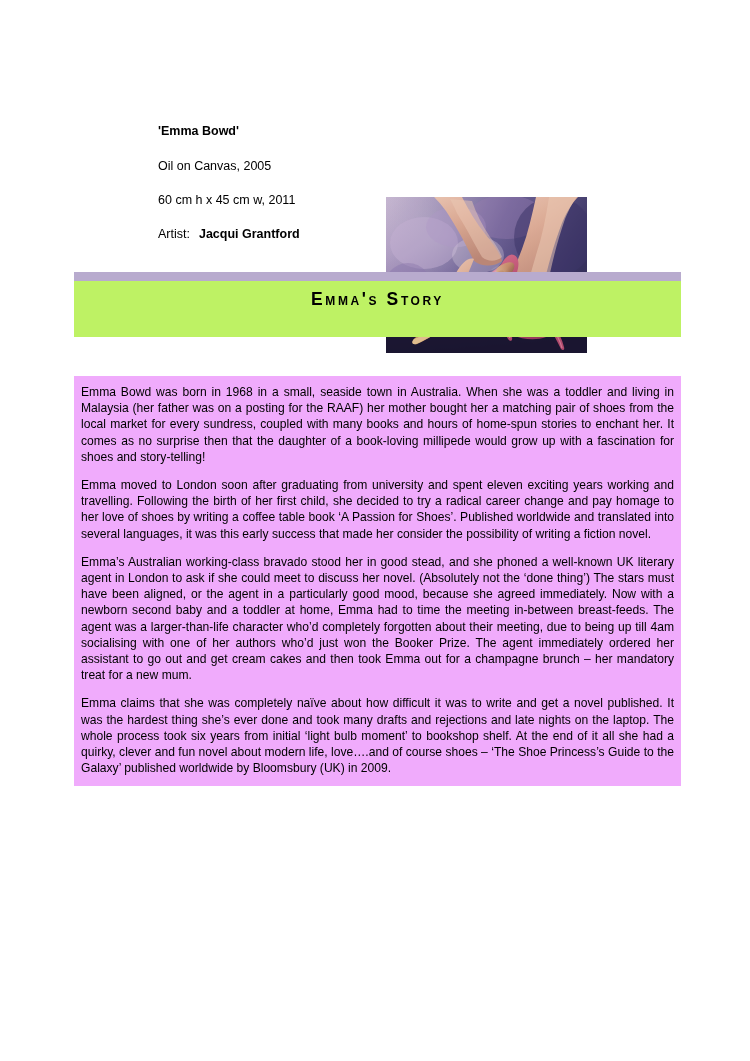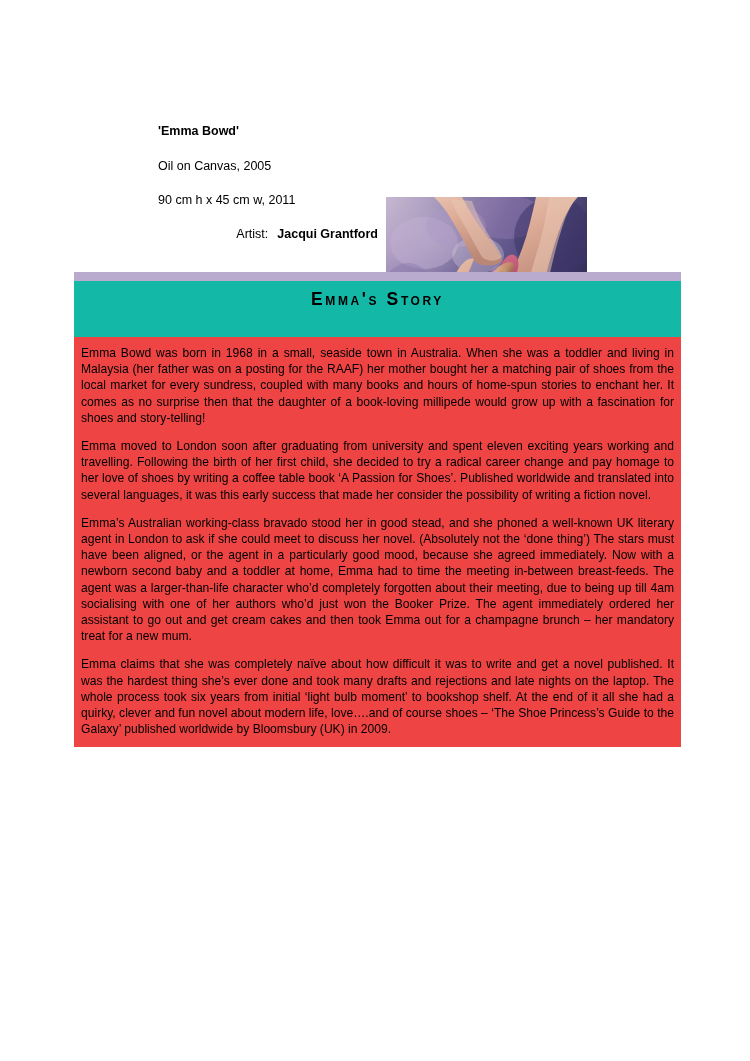--- a/index.html
+++ b/index.html
@@ -44,21 +44,20 @@
     margin-bottom: 20px;
     white-space: nowrap;
     color: #000;
   }
   .art-line.title-line {
     font-weight: bold;
     margin-bottom: 21px;
   }
   .art-line.artist-line {
     margin-bottom: 0;
-    text-align: right;
   }
   .artist-label {
     font-weight: normal;
   }
   .artist-name {
     font-weight: bold;
     margin-left: 9px;
   }
 
   
@@ -129,21 +128,21 @@
 </head>
 <body>
 
 <div class="page">
 
   <div class="artwork-block">
 
     <div class="art-details">
       <div class="art-line title-line">'Emma Bowd'</div>
       <div class="art-line">Oil on Canvas, 2005</div>
-      <div class="art-line">90 cm h x 45 cm w, 2011</div>
+      <div class="art-line">60 cm h x 45 cm w, 2011</div>
       <div class="art-line artist-line">
         <span class="artist-label">Artist:</span><span class="artist-name">Jacqui Grantford</span>
       </div>
     </div>
 
     <div class="painting">
       <svg width="201" height="156" viewBox="0 0 201 156" xmlns="http://www.w3.org/2000/svg">
         <defs>
           <linearGradient id="bgTop" x1="0" y1="0" x2="0.35" y2="1">
             <stop offset="0%" stop-color="#cfc2d8"></stop>
@@ -288,25 +287,25 @@
         <path d="M74 106 C 80 114, 92 120, 104 118 C 110 117, 114 114, 116 110 C 114 118, 104 124, 92 124 C 82 124, 74 116, 74 106 Z" fill="#85304d" opacity="0.85"></path>
 
         <path d="M60 128 C 68 126, 80 124, 92 124 C 100 124, 108 122, 112 119 C 108 127, 96 132, 82 133 C 70 134, 62 132, 60 128 Z" fill="#a03f60" opacity="0.9"></path>
 
         <rect x="0" y="0" width="201" height="156" fill="#6b5a8c" opacity="0.06"></rect>
       </svg>
     </div>
   </div>
 
   <div class="story-panel">
-    <div class="story-banner" style="background: #14b8a6;">
+    <div class="story-banner" style="background: #bef264;">
       <div class="banner-topstrip"></div>
       <div class="banner-title">Emma's Story</div>
     </div>
-    <div class="story-body" style="background: #ef4444;">
+    <div class="story-body" style="background: #f0abfc; margin-top: 39px;">
         <p><span>Emma Bowd was born in 1968 in a small, seaside town in Australia.  When she was a toddler and living in Malaysia (her father was on a posting for the RAAF) her mother bought her a matching pair of shoes from the local market for every sundress, coupled with many books and hours of home-spun stories to enchant her.  It comes as no surprise then that the daughter of a book-loving millipede would grow up with a fascination for shoes and story-telling!</span></p>
         <p><span>Emma moved to London soon after graduating from university and spent eleven exciting years working and travelling. Following the birth of her first child, she decided to try a radical career change and pay homage to her love of shoes by writing a coffee table book ‘</span><b>A Passion for Shoes</b><span>’.  Published worldwide and translated into several languages, it was this early success that made her consider the possibility of writing a fiction novel.</span></p>
         <p><span>Emma’s Australian working-class bravado stood her in good stead, and she phoned a well-known UK literary agent in London to ask if she could meet to discuss her novel. (Absolutely not the ‘done thing’) The stars must have been aligned, or the agent in a particularly good mood, because she agreed immediately.  Now with a newborn second baby and a toddler at home, Emma had to time the meeting in-between breast-feeds. The agent was a larger-than-life character who’d completely forgotten about their meeting, due to being up till 4am socialising with one of her authors who’d just won the Booker Prize. The agent immediately ordered her assistant to go out and get cream cakes and then took Emma out for a champagne brunch – her mandatory treat for a new mum.</span></p>
         <p><span>Emma claims that she was completely naïve about how difficult it was to write and get a novel published. It was the hardest thing she’s ever done and took many drafts and rejections and late nights on the laptop.  The whole process took six years from initial ‘light bulb moment’ to bookshop shelf.  At the end of it all she had a quirky, clever and fun novel about modern life, love….and of course shoes – ‘</span><b>The Shoe Princess’s Guide to the Galaxy</b><span>’ published worldwide by Bloomsbury (UK) in 2009.</span></p>
       </div>
   </div>
 
 </div>
 
 </body></html>

